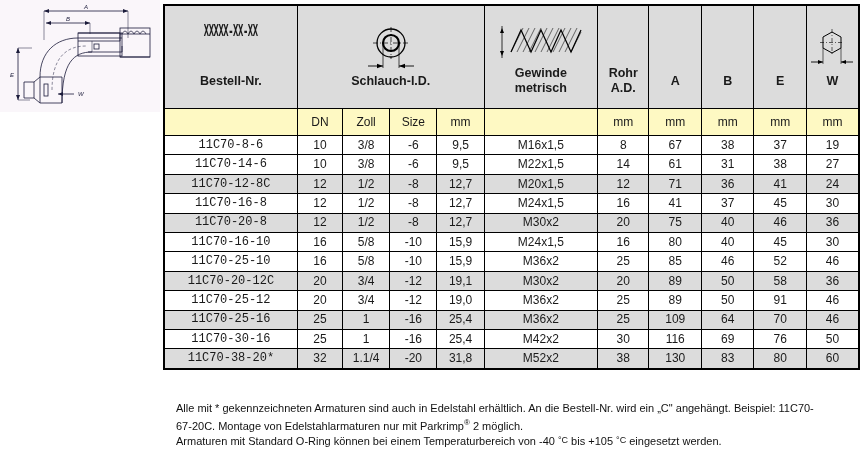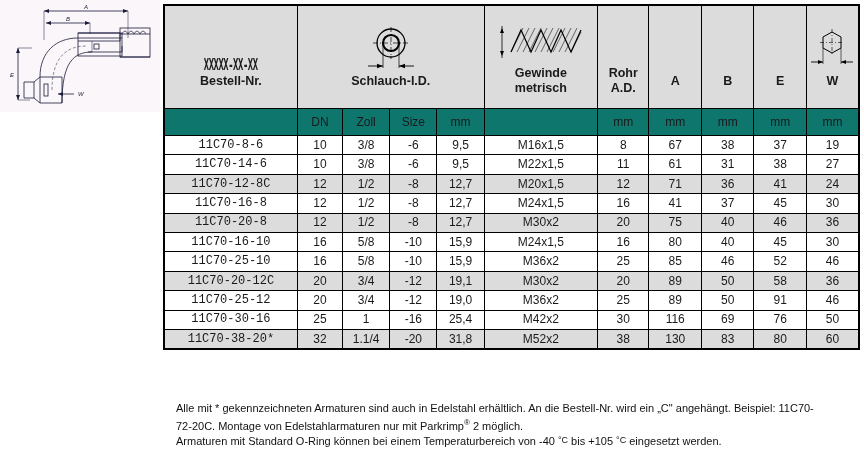--- a/index.html
+++ b/index.html
@@ -37,28 +37,28 @@
     font-weight:400;
     line-height:1.05;
   }
   .hd-icon{
     background:#dcdcdc;
     height:102px;
     font-weight:bold;
     position:relative;
   }
   .hd-unit{
-    background:#0f766e;
+    background:#fef9c3;
     height:26px;
     font-weight:bold;
     font-size:12.5px;
   }
   .icon-box{
     display:block;height:46px;
-    display:flex;align-items:flex-end;justify-content:center;
+    display:flex;align-items:flex-start;justify-content:center;
   }
   .hd-label{
     display:block;
     text-align:center;
     font-weight:bold;
     font-size:12.5px;
     line-height:1.18;
     padding-top:2px;
   }
   .partnum-glyph{
@@ -296,21 +296,21 @@
           <td class="data">37</td>
           <td class="data">19</td>
         </tr>
         <tr class="odd">
           <td class="data partnr">11C70-14-6</td>
           <td class="data">10</td>
           <td class="data">3/8</td>
           <td class="data">-6</td>
           <td class="data">9,5</td>
           <td class="data">M22x1,5</td>
-          <td class="data">11</td>
+          <td class="data">14</td>
           <td class="data">61</td>
           <td class="data">31</td>
           <td class="data">38</td>
           <td class="data">27</td>
         </tr>
         <tr class="even">
           <td class="data partnr">11C70-12-8C</td>
           <td class="data">12</td>
           <td class="data">1/2</td>
           <td class="data">-8</td>
@@ -393,20 +393,33 @@
           <td class="data">3/4</td>
           <td class="data">-12</td>
           <td class="data">19,0</td>
           <td class="data">M36x2</td>
           <td class="data">25</td>
           <td class="data">89</td>
           <td class="data">50</td>
           <td class="data">91</td>
           <td class="data">46</td>
         </tr>
+        <tr class="even">
+          <td class="data partnr">11C70-25-16</td>
+          <td class="data">25</td>
+          <td class="data">1</td>
+          <td class="data">-16</td>
+          <td class="data">25,4</td>
+          <td class="data">M36x2</td>
+          <td class="data">25</td>
+          <td class="data">109</td>
+          <td class="data">64</td>
+          <td class="data">70</td>
+          <td class="data">46</td>
+        </tr>
         <tr class="odd">
           <td class="data partnr">11C70-30-16</td>
           <td class="data">25</td>
           <td class="data">1</td>
           <td class="data">-16</td>
           <td class="data">25,4</td>
           <td class="data">M42x2</td>
           <td class="data">30</td>
           <td class="data">116</td>
           <td class="data">69</td>
@@ -425,15 +438,15 @@
           <td class="data">83</td>
           <td class="data">80</td>
           <td class="data">60</td>
         </tr>
       </tbody>
 </table>
 </div>
 
 <div id="footnote">
   <p>Alle mit * gekennzeichneten Armaturen sind auch in Edelstahl  erhältlich. An die Bestell-Nr. wird ein „C" angehängt. Beispiel: 11C70-</p>
-  <p><span>72-20C. Montage von Edelstahlarmaturen nur mit Parkrimp</span><span class="sup">®</span><span> 2 möglich.</span></p>
+  <p><span>67-20C. Montage von Edelstahlarmaturen nur mit Parkrimp</span><span class="sup">®</span><span> 2 möglich.</span></p>
   <p><span>Armaturen mit Standard O-Ring können bei einem Temperaturbereich von -40 </span><span class="deg">°C</span><span> bis +105 </span><span class="deg">°C</span><span> eingesetzt werden.</span></p>
 </div>
 
 </body></html>

